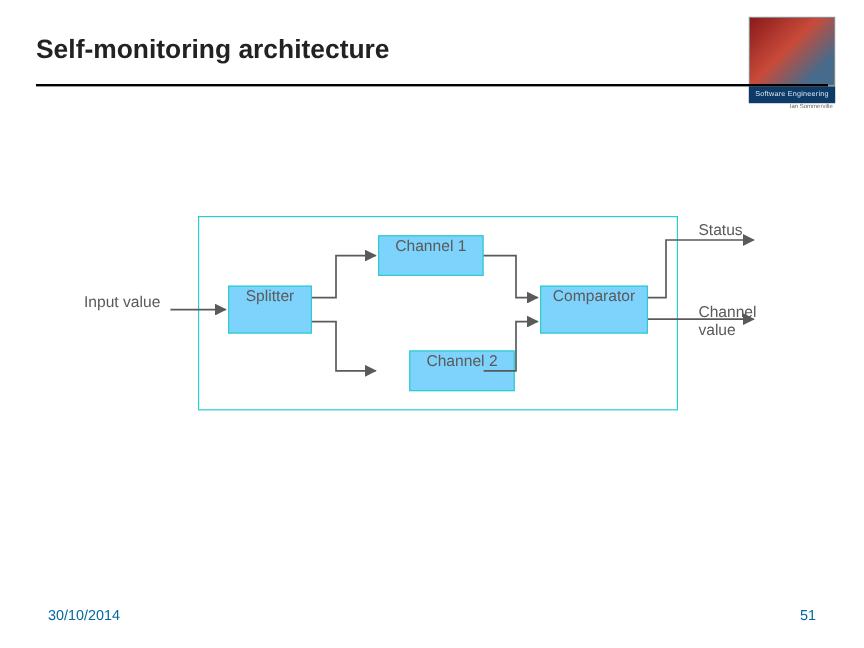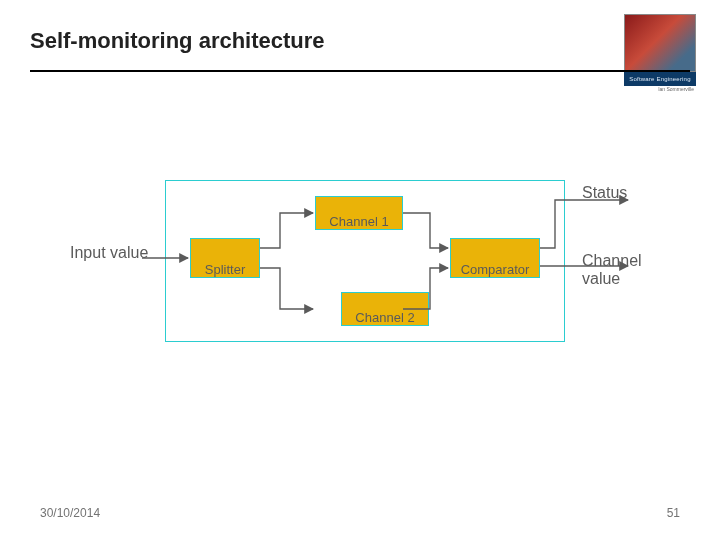--- a/index.html
+++ b/index.html
@@ -12,35 +12,35 @@
   .cover-img { width: 72px; height: 58px; background: linear-gradient(135deg, #8a1a1a 0%, #c84b3a 45%, #476b8a 80%); border: 1px solid #888; }
   .cover-band { width: 72px; height: 14px; background: #0d3a66; color: #dce8f5; font-size: 6px; display: flex; align-items: center; justify-content: center; letter-spacing: 0.2px; }
   .cover-sub { font-size: 5px; color: #666; text-align: right; padding-right: 2px; }
 
   .rule { position: absolute; left: 30px; right: 30px; top: 70px; height: 0; border-top: 2px solid #000; }
 
   .diagram { position: absolute; top: 170px; left: 70px; width: 590px; height: 190px; }
 
   .outer-box { position: absolute; left: 95px; top: 10px; width: 400px; height: 162px; border: 1px solid #2bcdd0; }
 
-  .box { position: absolute; border: 1.5px solid #2bcdd0; background: #eab308; color: #5a5a5a; font-size: 13px; display: flex; align-items: flex-end; justify-content: center; }
+  .box { position: absolute; border: 1.5px solid #2bcdd0; background: #7dd3fc; color: #5a5a5a; font-size: 13px; display: flex; align-items: flex-start; justify-content: center; }
 
   .splitter    { left: 120px; top: 68px;  width: 70px; height: 40px; }
   .channel1    { left: 245px; top: 26px;  width: 88px; height: 34px; }
   .channel2    { left: 245px; top: 122px; width: 88px; height: 34px; margin-left: 26px; }
   .comparator  { left: 380px; top: 68px;  width: 90px; height: 40px; }
 
-  .label { position: absolute; color: #5a5a5a; font-size: 16px; }
+  .label { position: absolute; color: #5a5a5a; font-size: 13px; }
   .label-input  { left: 0px;   top: 74px; }
   .label-status { left: 512px; top: 14px; }
   .label-output { left: 512px; top: 82px; }
 
   svg.arrows { position: absolute; left: 0; top: 0; width: 590px; height: 190px; }
 
-  .footer { position: absolute; bottom: 20px; left: 40px; right: 40px; display: flex; justify-content: space-between; align-items: baseline; color: #737373; gap: 21px; }
+  .footer { position: absolute; bottom: 20px; left: 40px; right: 40px; display: flex; justify-content: space-between; align-items: baseline; color: #0369a1; gap: 21px; }
   .footer .date { font-size: 12px; }
   .footer .chapter { font-size: 12px; position: absolute; left: 50%; transform: translateX(-50%); }
   .footer .page { font-size: 12px; }
 </style>
 </head>
 <body>
 
 <div class="slide">
 
   <div class="header">

